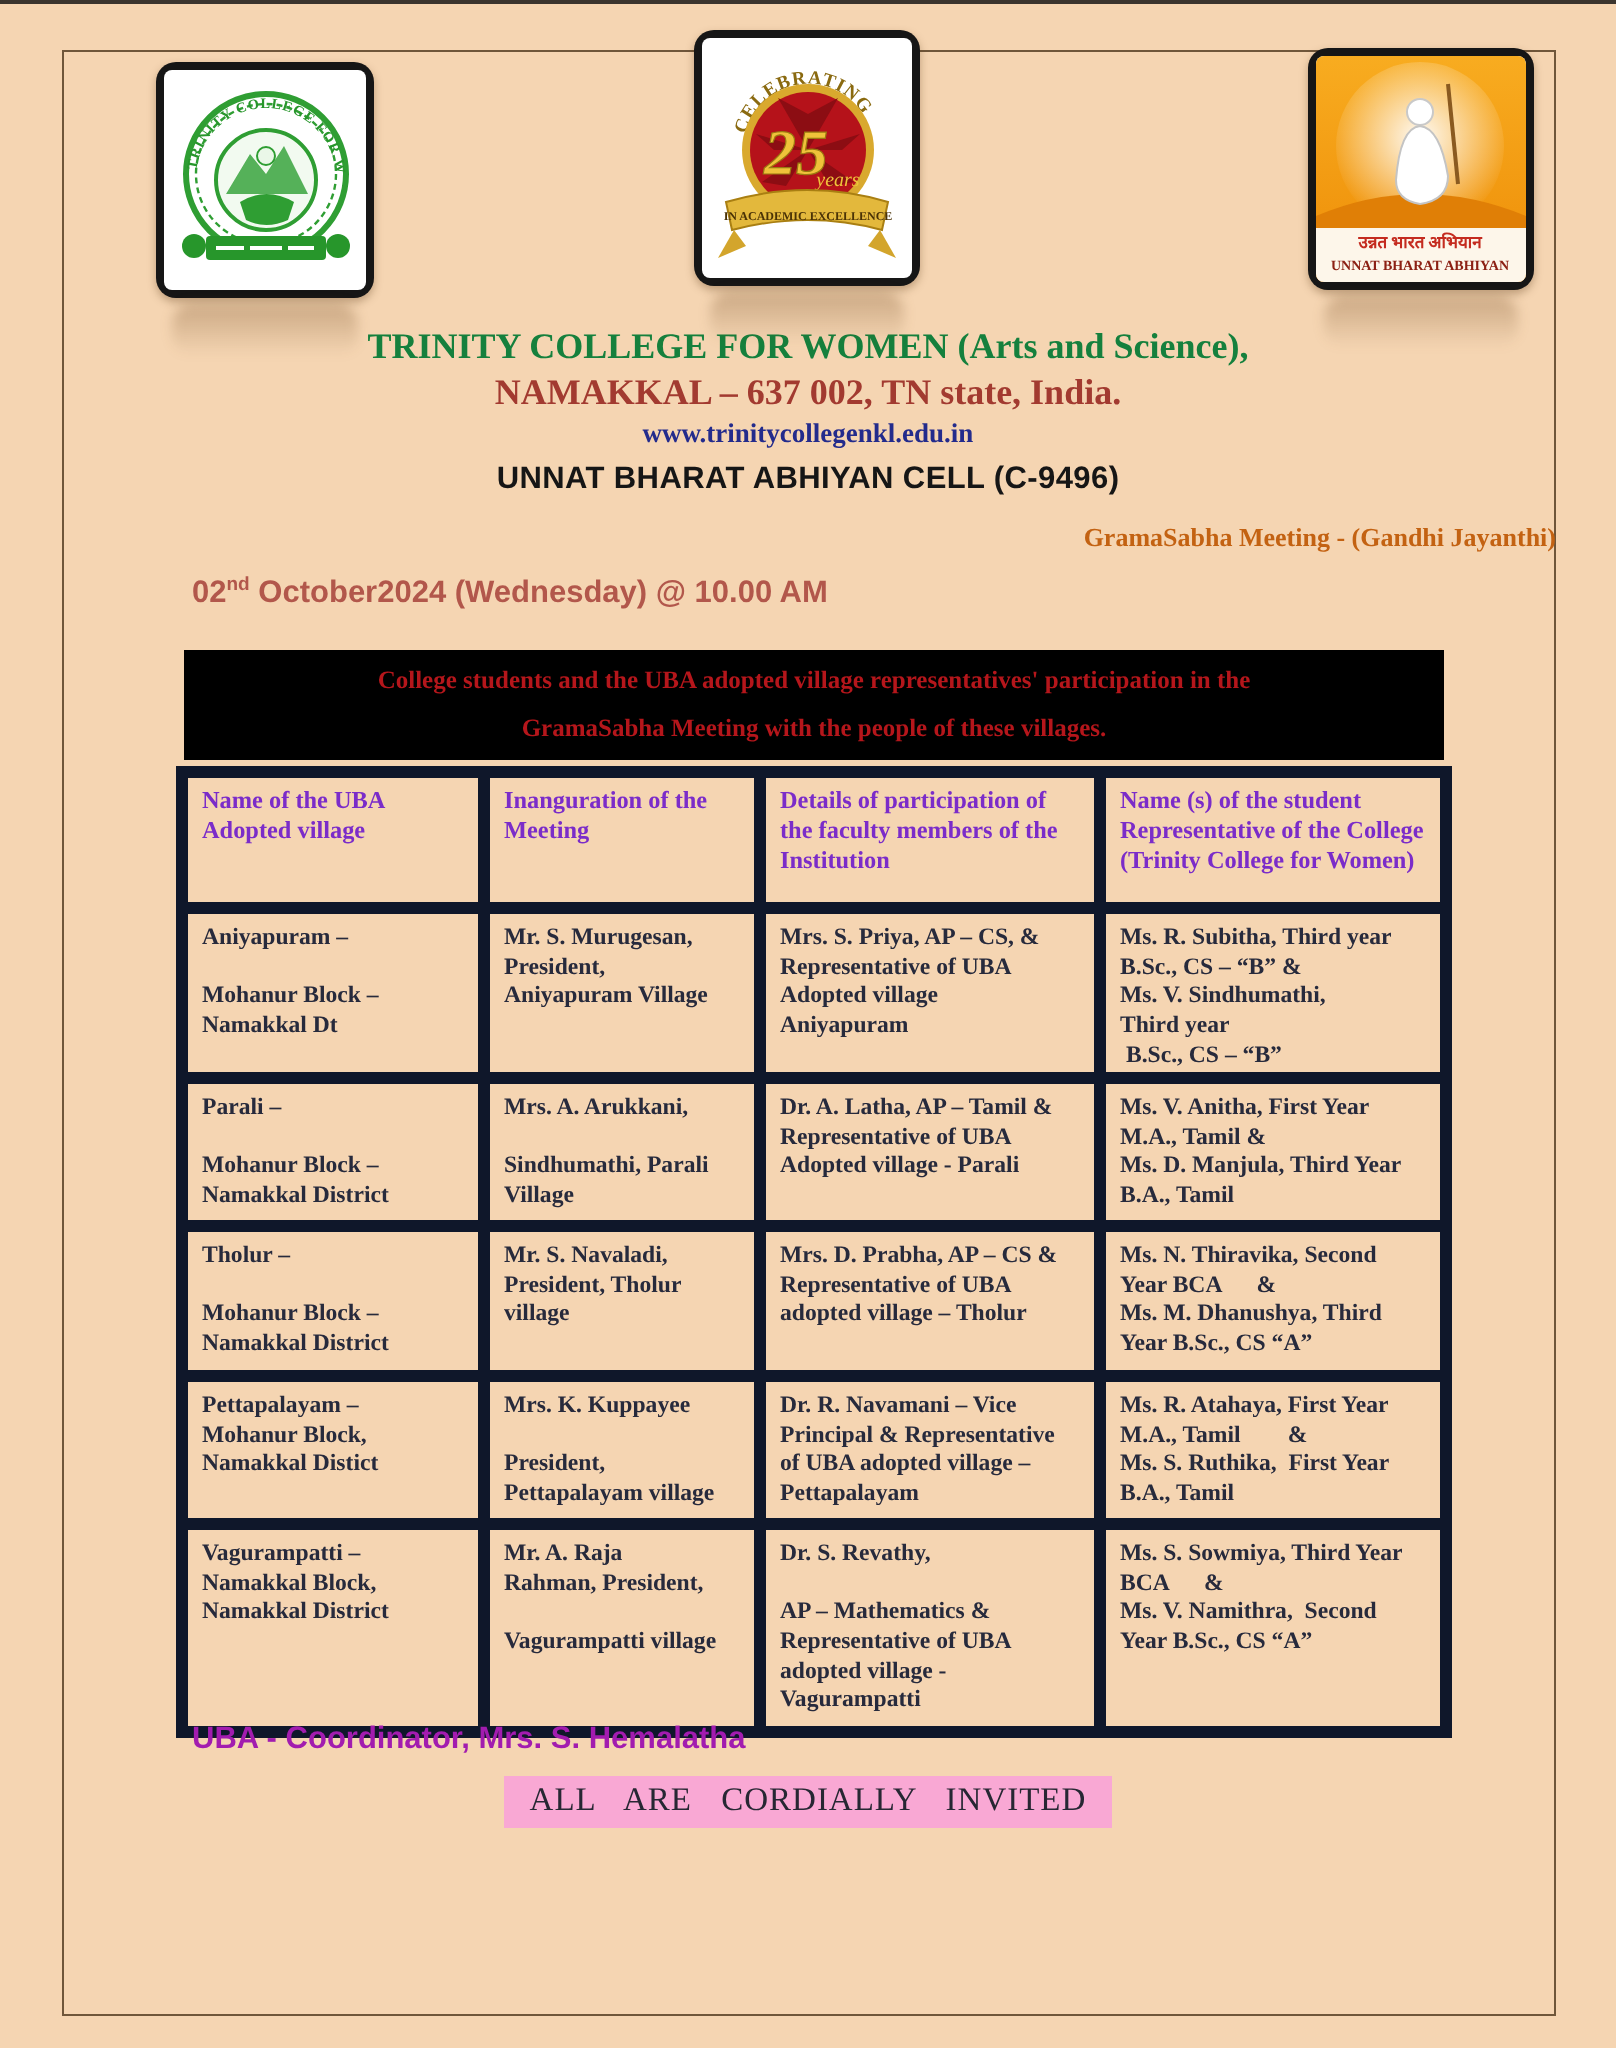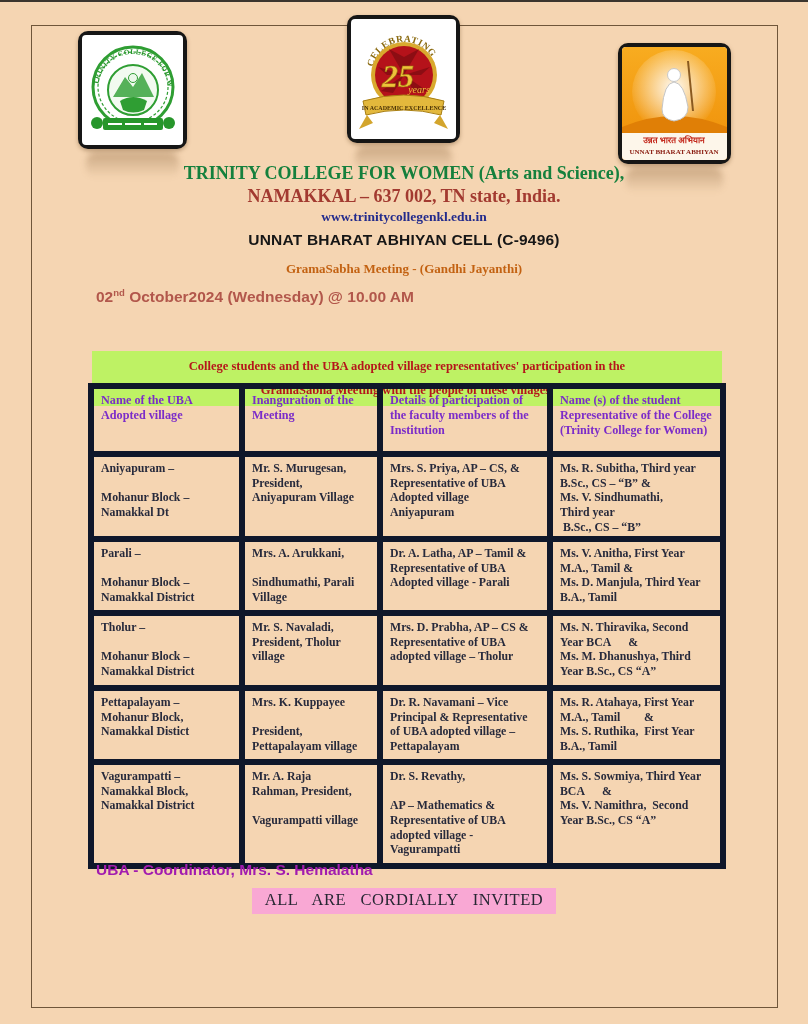--- a/index.html
+++ b/index.html
@@ -10,34 +10,34 @@
 
   
   .tablet{position:absolute;background:#161616;border-radius:10px;padding:4px;
           box-shadow:0 2px 4px rgba(90,55,20,.35);z-index:3;}
   .tablet::after{content:"";position:absolute;top:calc(100% + 3px);left:8px;right:8px;height:26px;
           background:linear-gradient(to bottom,rgba(105,65,25,.30),rgba(105,65,25,0));
           filter:blur(3px);border-radius:10px;}
   .screen{display:block;background:#fff;border-radius:4px;width:100%;height:100%;}
   .t-left{left:78px;top:31px;width:101px;height:110px;}
   .t-mid{left:347px;top:15px;width:105px;height:120px;}
-  .t-right{left:618px;top:24px;width:105px;height:113px;margin-top:19px;}
+  .t-right{left:654px;top:24px;width:105px;height:113px;}
 
   
   .cline{position:absolute;left:30px;width:748px;text-align:center;font-weight:bold;}
   .h-title1{top:163px;font-size:18px;color:#15803d;}
   .h-title2{top:186px;font-size:18px;color:#A23A30;}
   .h-link{top:209px;font-size:13.5px;color:#232B8C;}
   .h-cell{top:231px;font-size:15.5px;color:#161616;font-family:"Liberation Sans",sans-serif;letter-spacing:.2px;}
-  .h-sub{top:261px;font-size:13px;color:#C36212;}
+  .h-sub{top:261px;font-size:13px;color:#C36212;text-align:right;}
   .h-date{position:absolute;left:96px;top:287px;font-size:15.5px;font-weight:bold;color:#B2574B;
           font-family:"Liberation Sans",sans-serif;}
   .ord{vertical-align:super;font-size:9.5px;}
 
-  .notice{position:absolute;left:92px;top:325px;width:630px;height:55px;background:#bef264;margin-top:26px;}
+  .notice{position:absolute;left:92px;top:325px;width:630px;height:55px;background:#000000;}
   .notice div{text-align:center;font-weight:bold;font-size:12.5px;color:#B5161B;}
   .notice .l1{padding-top:8px;}
   .notice .l2{padding-top:9px;}
 
   table.grid{position:absolute;left:88px;top:383px;width:632px;border-collapse:collapse;table-layout:fixed;}
   table.grid td{border:6px solid #0f172a;vertical-align:top;padding:4px 5px 2px 7px;
         font-weight:bold;font-size:11.8px;line-height:1.24;color:#272A3C;white-space:pre-wrap;}
   tr.hdr td{color:#7B2CC9;font-size:12.2px;height:56px;}
   tr.r1{height:76px;} tr.r2{height:74px;} tr.r3{height:75px;} tr.r4{height:74px;} tr.r5{height:104px;}
 

